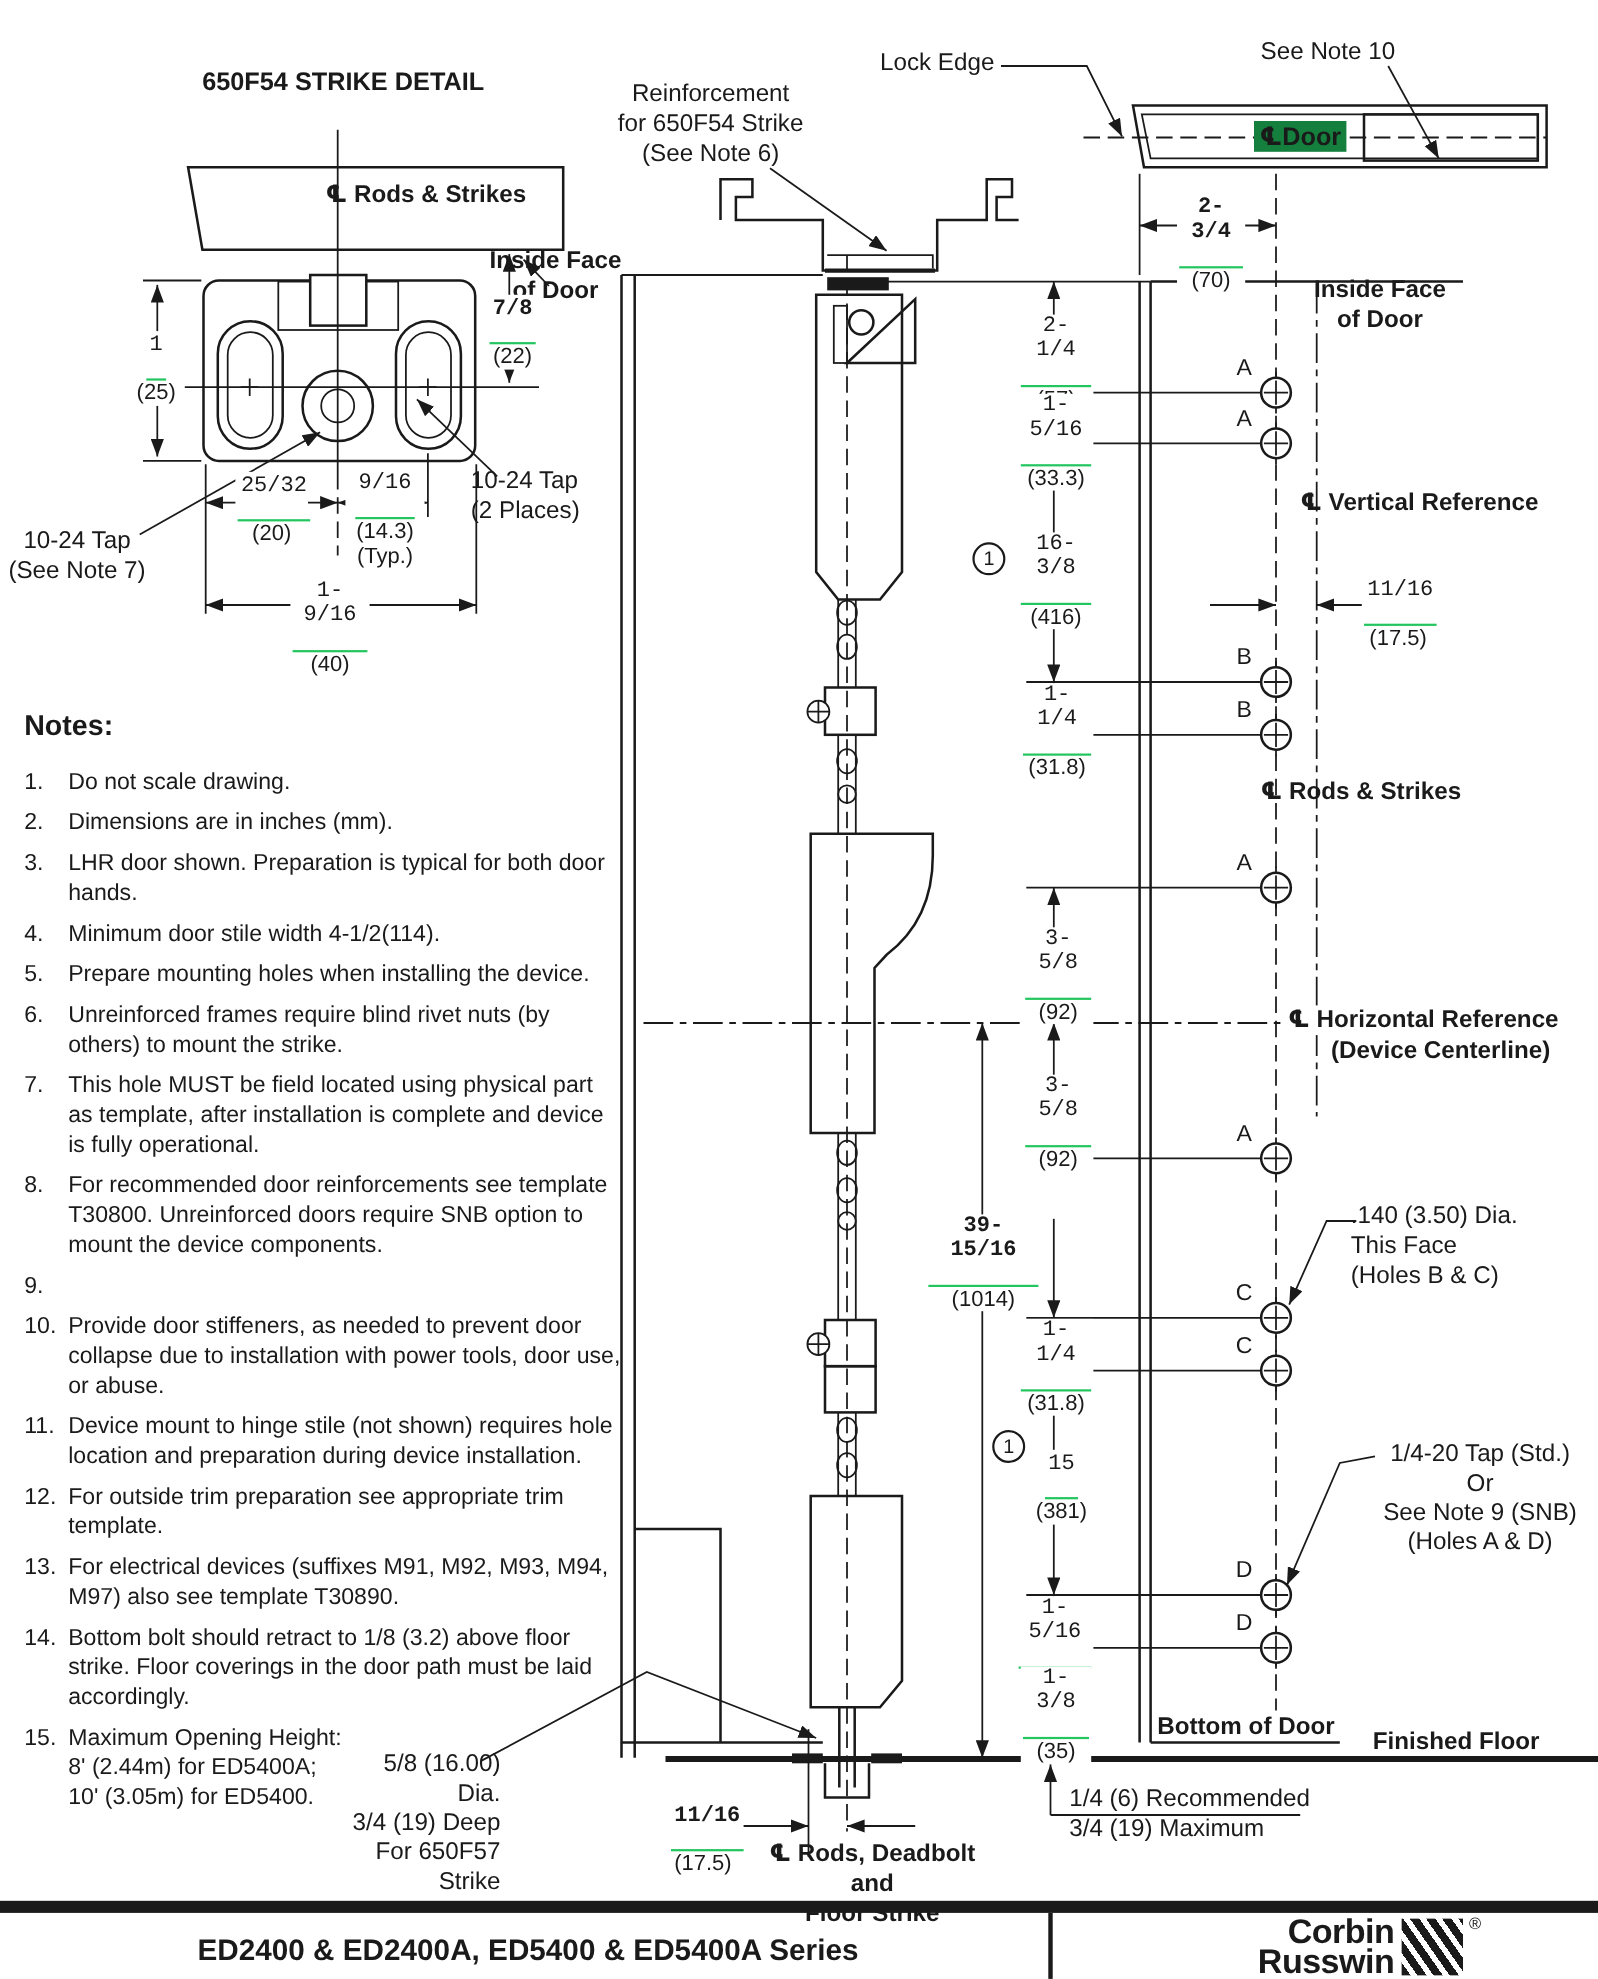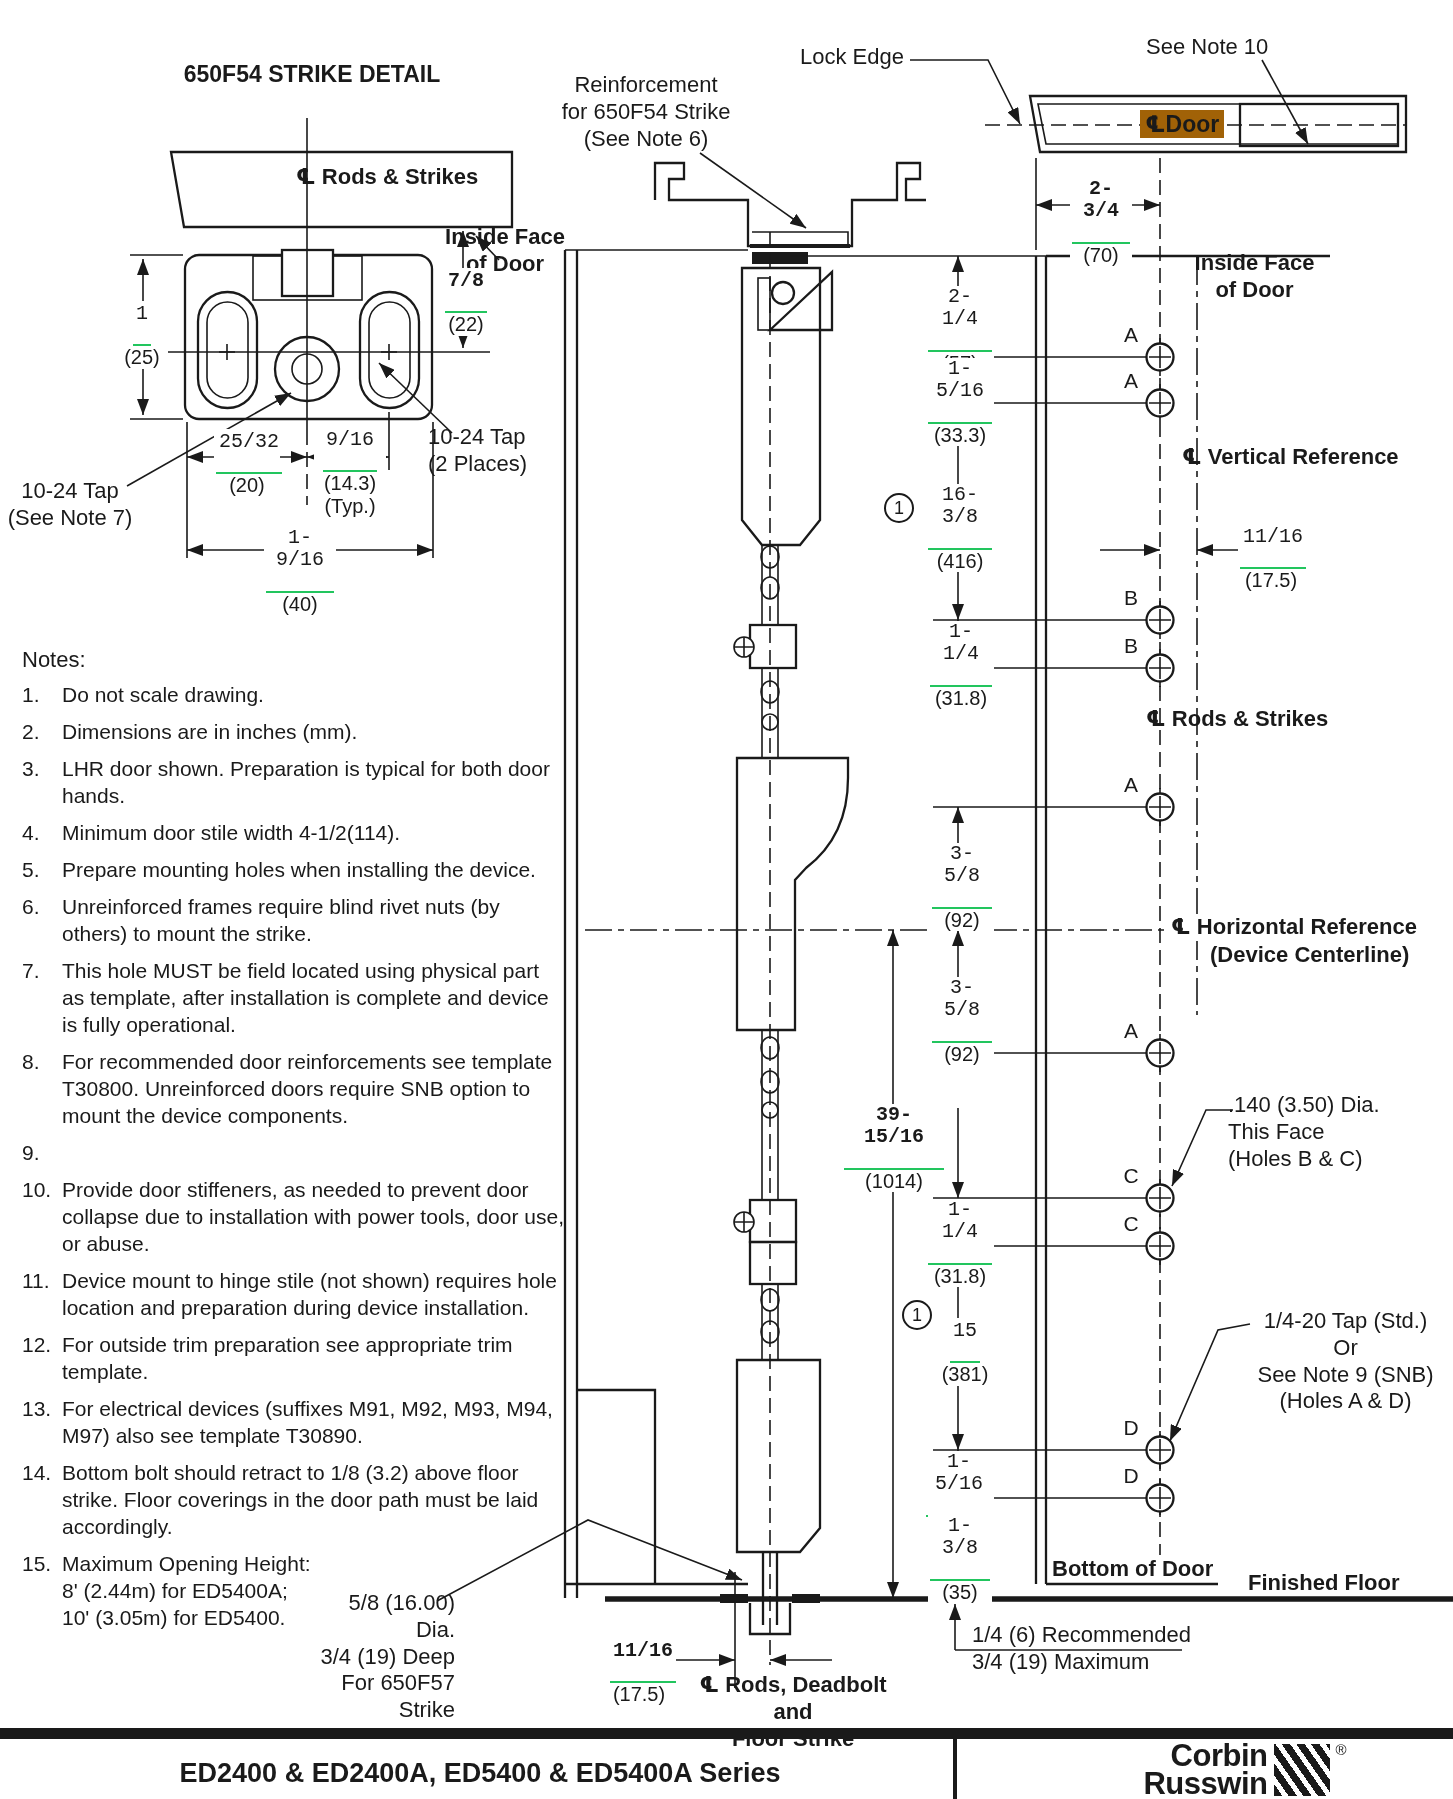--- a/index.html
+++ b/index.html
@@ -13,30 +13,30 @@
   .blk{fill:#1a1a1a;stroke:none;}
   .wht{fill:#fff;}
   .cl{stroke-dasharray:15 7;}
   .cld{stroke-dasharray:27 6 6 6;}
   .da{marker-start:url(#mb);marker-end:url(#ma);}
   .de{marker-end:url(#ma);}
   .t{position:absolute;font-size:22px;line-height:1.22;white-space:pre-line;}
   .b{font-weight:bold;}
   .ctr{text-align:center;}
   .rgt{text-align:right;}
-  .bg{background:#a16207;}
+  .bg{background:#15803d;}
   .dim{position:absolute;text-align:center;font-size:20px;line-height:1.12;background:#fff;padding:0 2px;}
   .dim .top{display:inline-block;border-bottom:2px solid #22c55e;padding:0 3px 19px;font-family:Liberation Mono, monospace;}
   .dim .bot{display:block;}
   .dim.bt .top{font-weight:bold;}
   .badge{position:absolute;width:26px;height:26px;border:2.5px solid #1a1a1a;border-radius:50%;
          text-align:center;font-size:18px;line-height:26px;background:#fff;}
   .holelbl{position:absolute;width:30px;text-align:center;font-size:21px;}
   .notes{position:absolute;left:22px;top:646px;width:556px;font-size:21px;line-height:27px;}
-  .notes .hd{font-weight:normal;font-size:22px;margin-bottom:8px;}
+  .notes .hd{font-weight:bold;font-size:26px;margin-bottom:24px;}
   .nitem{display:flex;margin-bottom:10px;}
   .nitem .nn{width:40px;flex:none;}
   .nitem .nt{white-space:pre-line;}
   .footerbar{position:absolute;left:0;top:1728px;width:1453px;height:11px;background:#1a1a1a;}
   .fdiv{position:absolute;left:953px;top:1739px;width:4px;height:60px;background:#1a1a1a;}
   .ftitle{position:absolute;left:50px;top:1758px;width:860px;text-align:center;font-weight:bold;font-size:27px;}
   .brand{position:absolute;left:1080px;top:1742px;width:330px;display:flex;justify-content:center;align-items:flex-start;}
   .brandtxt{text-align:right;font-weight:bold;font-size:31px;line-height:0.9;letter-spacing:-0.5px;}
   .hatch{width:56px;height:52px;margin-left:5px;background:repeating-linear-gradient(55deg,#1a1a1a 0 7px,#ffffff 7px 12px);border:2px solid #fff;}
   .reg{font-size:15px;margin-left:3px;line-height:1;}

